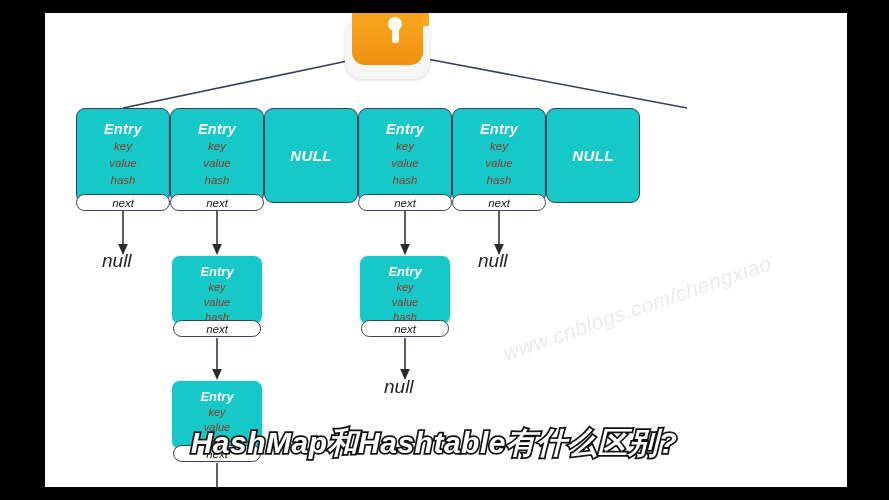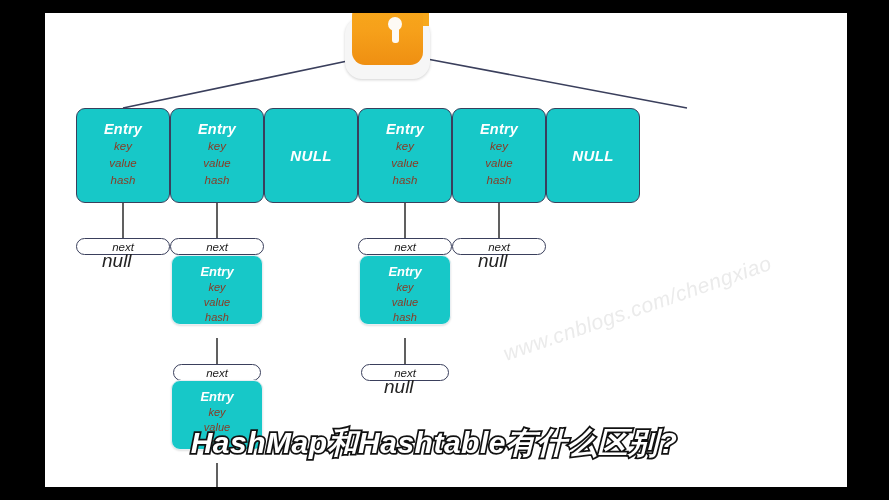--- a/index.html
+++ b/index.html
@@ -62,21 +62,21 @@
   .bucket.nullbox{display:flex;align-items:center;justify-content:center;}
   .bucket.nullbox span{
     color:#ffffff;font-weight:bold;font-size:15px;letter-spacing:.4px;
   }
 
   
   .nextpill{
     position:absolute;height:17px;background:#ffffff;
     border:1.2px solid #3a3f5c;border-radius:9px;box-sizing:border-box;
     display:flex;align-items:center;justify-content:center;
-    color:#1c1c1c;font-size:11.5px;margin-top:44px;
+    color:#1c1c1c;font-size:11.5px;
   }
 
   
   .node{
     position:absolute;width:92px;height:70px;
     background:#17c8c8;border:1.4px solid #e9eef2;
     border-radius:9px;box-sizing:border-box;
     box-shadow:0 1px 2px rgba(0,0,0,.12);
   }
   .node .ttl{

